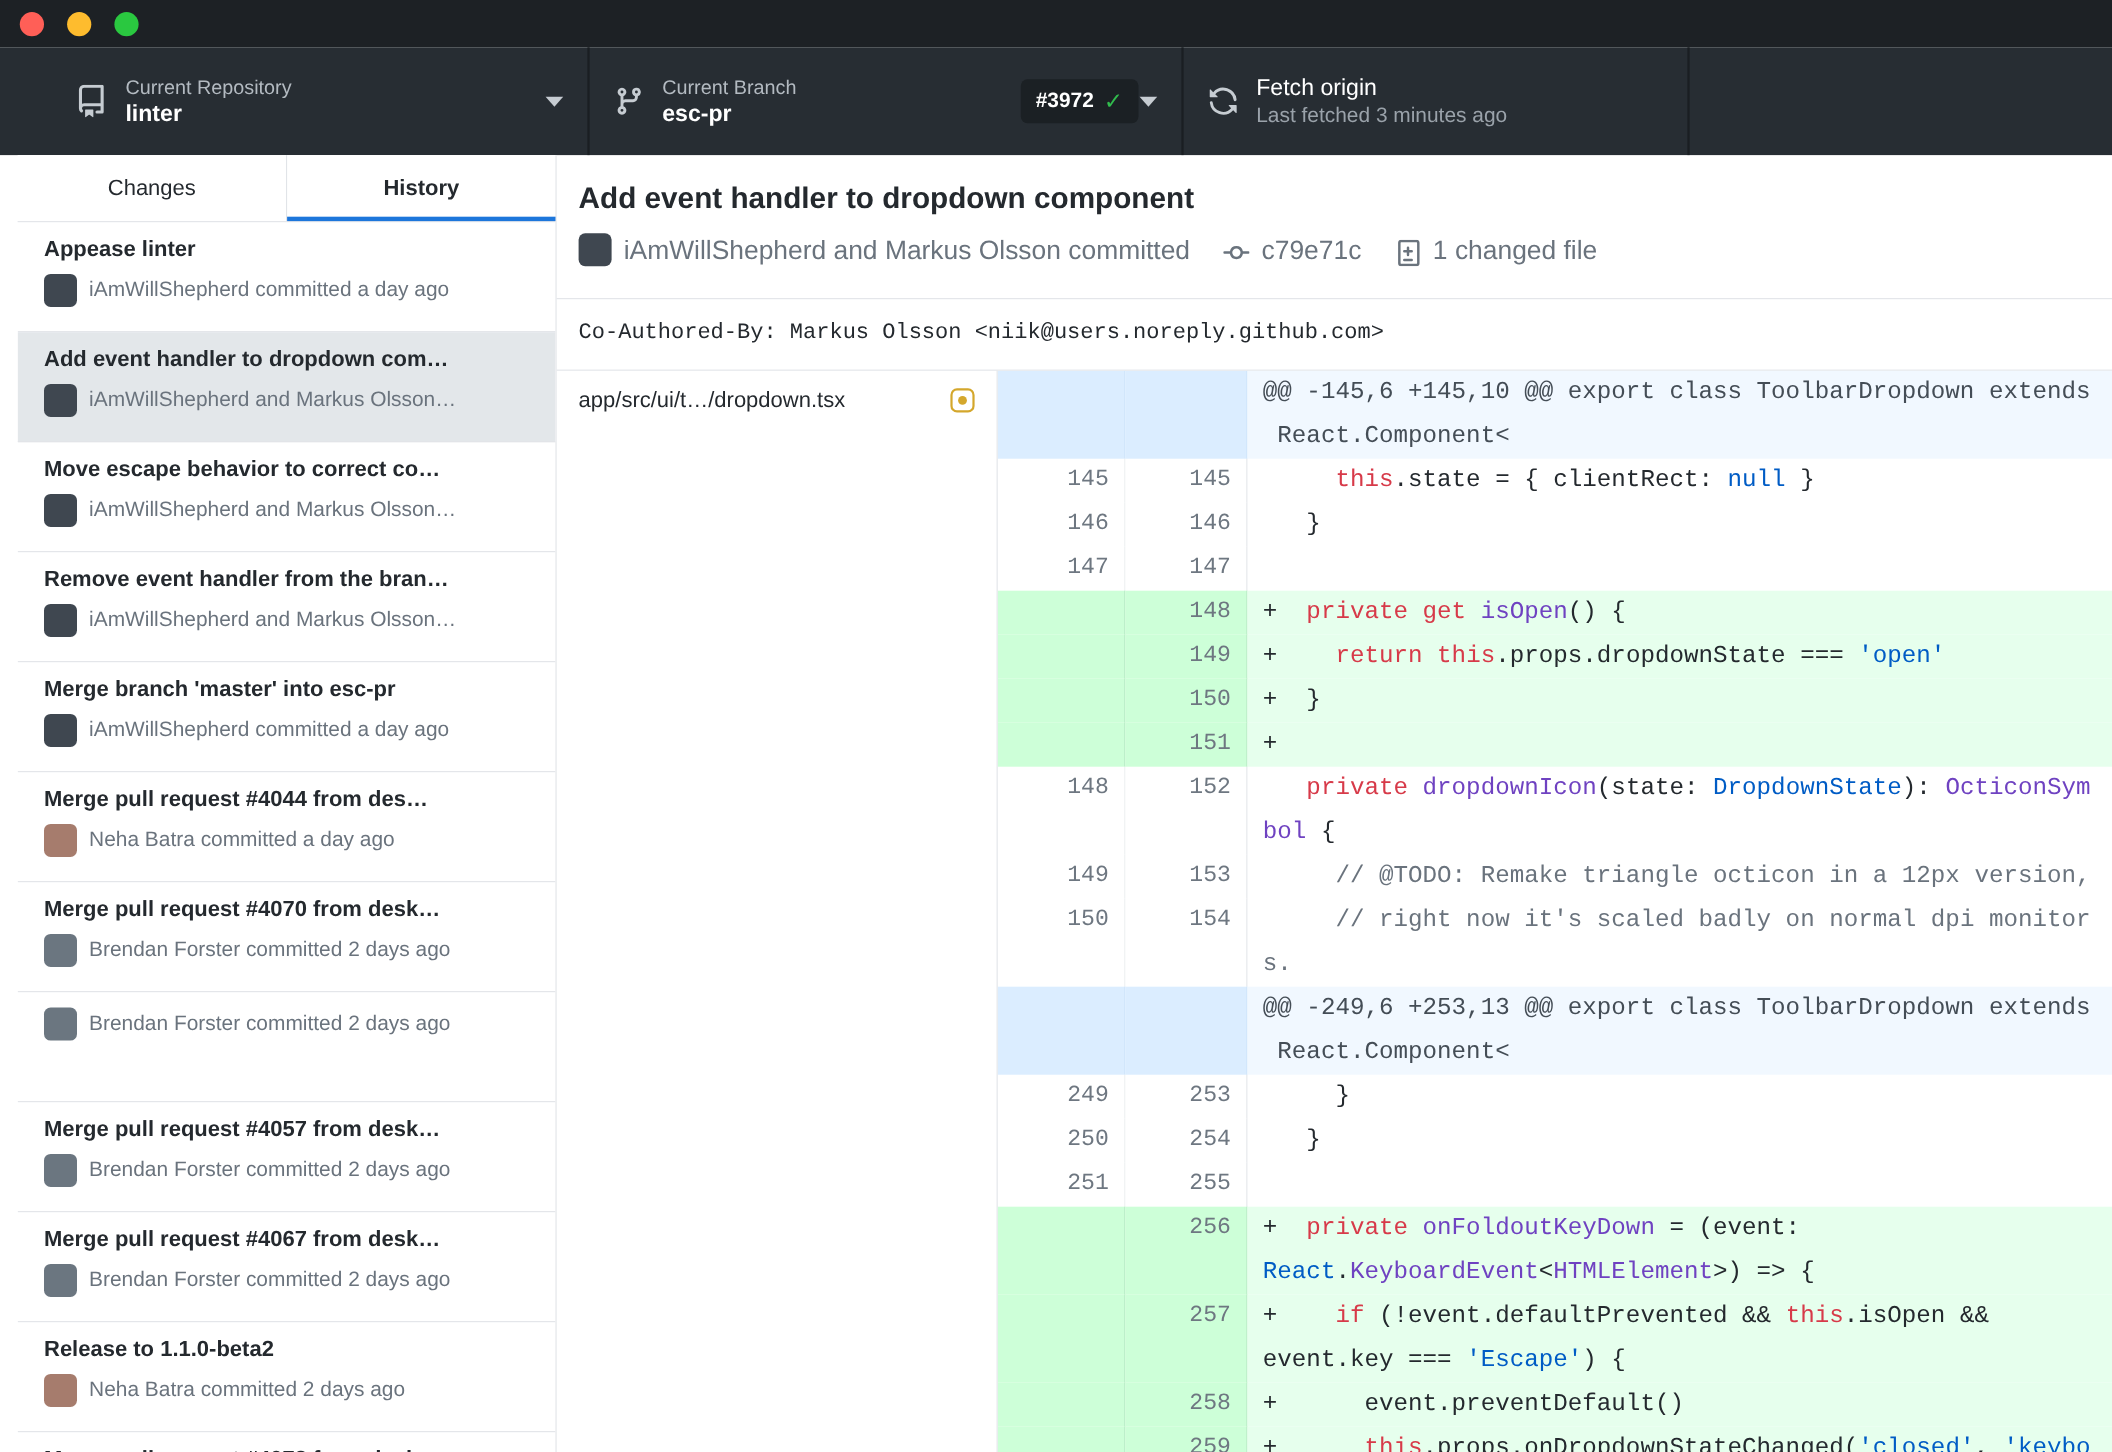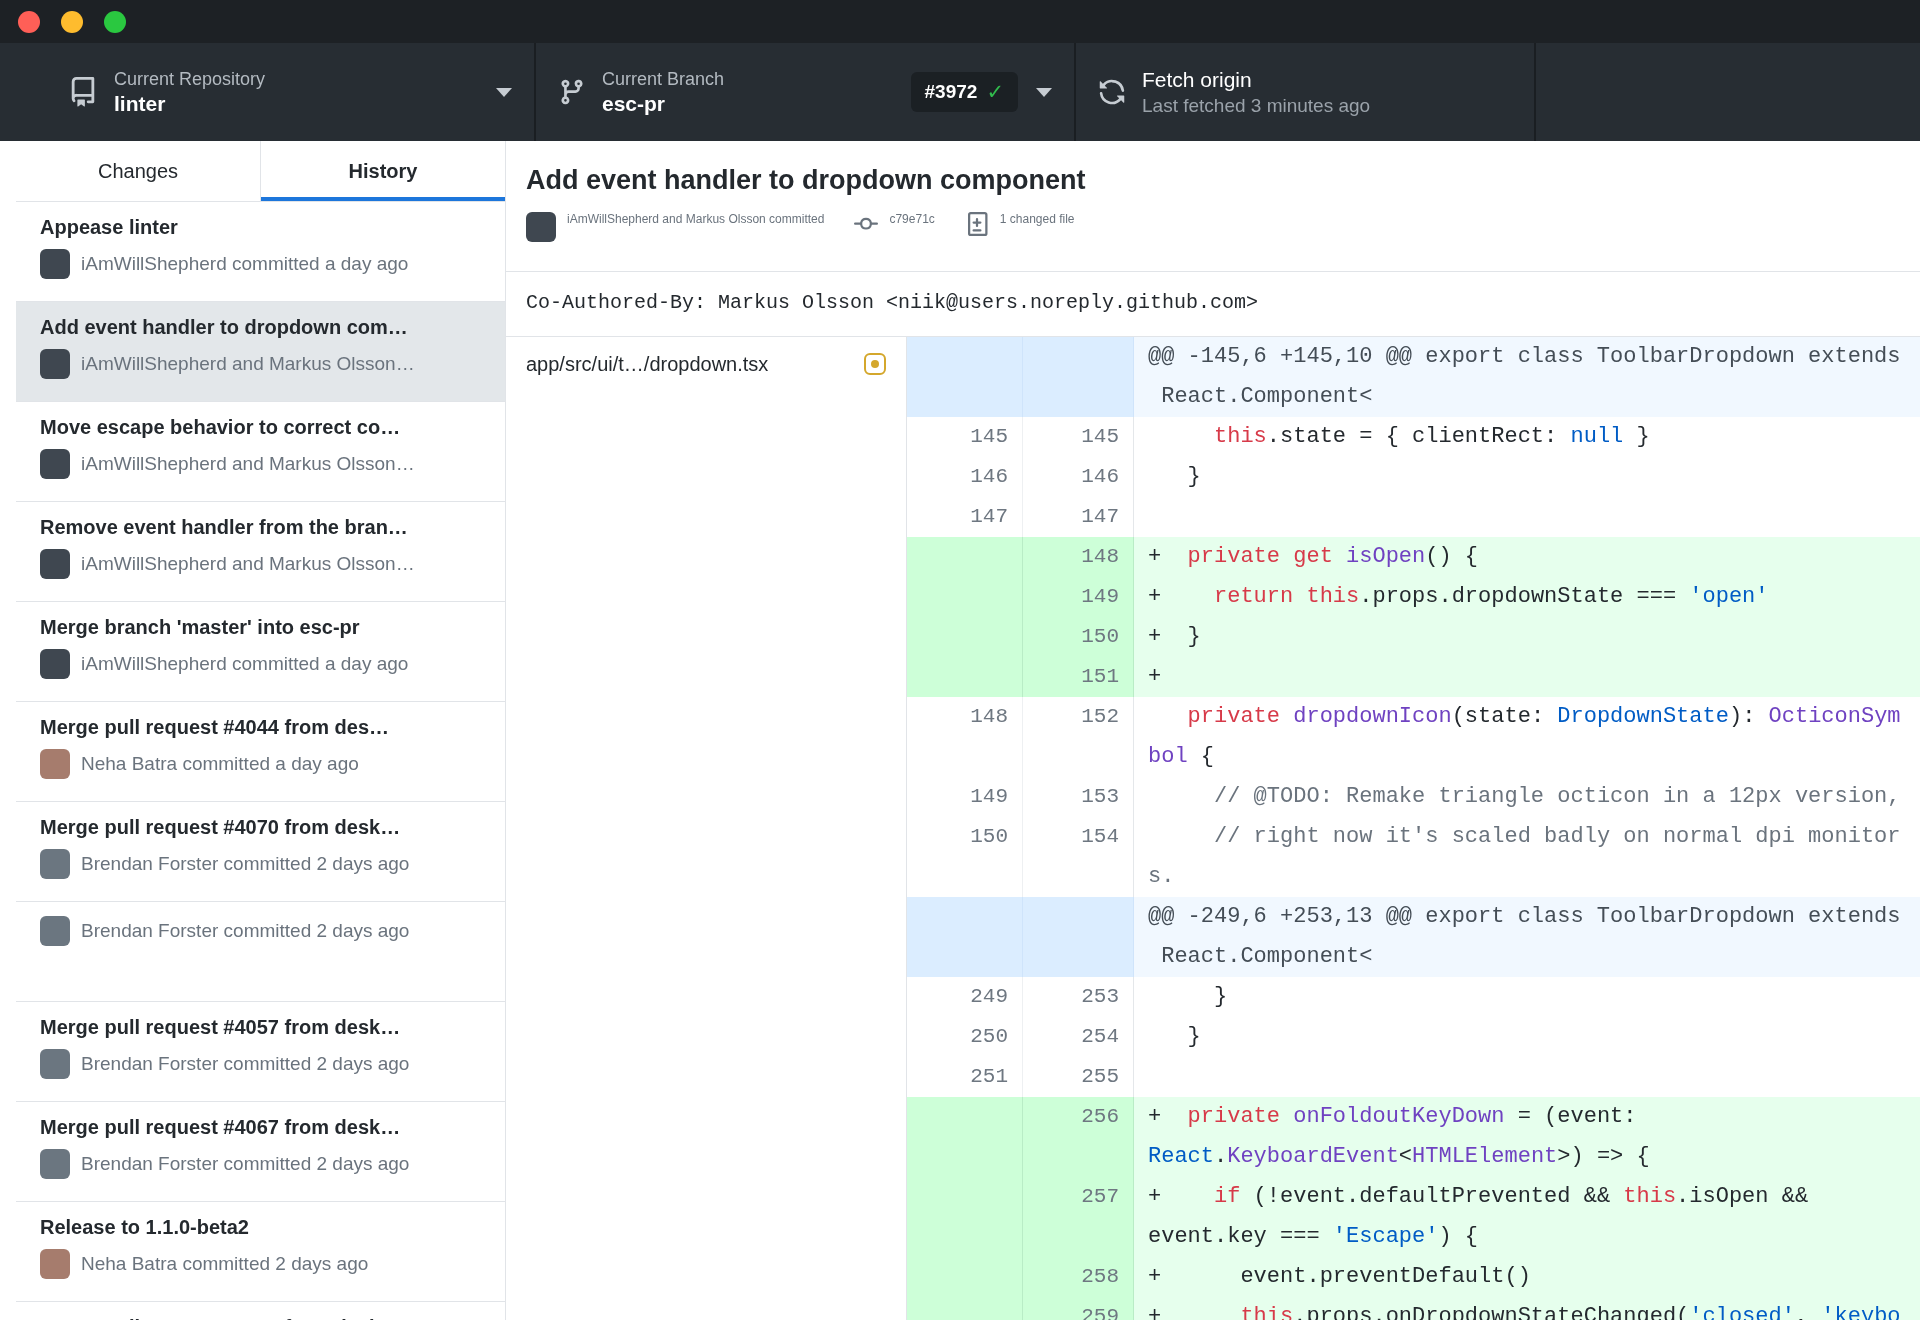--- a/index.html
+++ b/index.html
@@ -16,21 +16,21 @@
   .tb-section { display:flex; align-items:center; padding:0 22px; border-right:2px solid #1a1e22; cursor:default; }
   .tb-repo { width:490px; } .tb-branch { width:540px; } .tb-fetch { width:460px; }
   .tb-rest { flex:1; }
   .tb-icon { flex-shrink:0; margin-right:16px; display:flex; align-items:center; }
   .tb-icon svg { fill:#c6ccd2; }
   .tb-text { display:flex; flex-direction:column; gap:3px; min-width:0; }
   .tb-label { color:#b3bac1; font-size:18px; line-height:20px; }
   .tb-value { color:#fff; font-size:21px; font-weight:700; line-height:24px; }
   .chev { width:0; height:0; border-left:8px solid transparent; border-right:8px solid transparent;
           border-top:9px solid #c6ccd2; margin-left:auto; }
-  .branch-right { margin-left:auto; display:flex; align-items:center; gap:18px; }
+  .branch-right { margin-left:auto; display:flex; align-items:center; gap:1px; }
   .pr-badge { background:#1b2024; border-radius:6px; height:40px; padding:0 14px; display:flex;
               align-items:center; gap:9px; color:#fff; font-size:19px; font-weight:700; }
   .pr-check { color:#31bb4d; font-size:21px; font-weight:700; }
   .fetch-title { color:#fff; font-size:21px; font-weight:400; line-height:24px; }
   .fetch-sub { color:#9aa2aa; font-size:19px; line-height:22px; }
 
   
   .content { display:flex; height:1179px;padding-left:16px; }
   .sidebar { width:490px; flex-shrink:0; border-right:1px solid #e1e4e8; display:flex; flex-direction:column; background:#fff; }
   .main { flex:1; min-width:0; display:flex; flex-direction:column; }
@@ -51,21 +51,21 @@
               text-overflow:ellipsis; margin-bottom:10px; }
   .ci-byline { display:flex; align-items:center; gap:11px; }
   .avatar { width:30px; height:30px; border-radius:6px; flex-shrink:0;
             background:#6b7680; background-image:radial-gradient(circle at 50% 38%, rgba(255,255,255,.35) 0 26%, rgba(0,0,0,.18) 72%); }
   .ci-byline-text { font-size:19px; color:#6a737d; white-space:nowrap; overflow:hidden; text-overflow:ellipsis; }
 
   
   .commit-header { padding:24px 20px 0; height:131px; border-bottom:1px solid #e1e4e8; flex-shrink:0; }
   .commit-title { font-size:27px; font-weight:700; color:#24292e; margin-bottom:16px; white-space:nowrap;
                   overflow:hidden; text-overflow:ellipsis; }
-  .commit-meta { display:flex; align-items:flex-start; gap:11px; color:#6a737d; font-size:12px; }
+  .commit-meta { display:flex; align-items:flex-end; gap:11px; color:#6a737d; font-size:24px; }
   .meta-icon svg { fill:#6a737d; display:block; }
   .meta-gap { width:8px; }
   .commit-desc { height:65px; padding:19px 20px; border-bottom:1px solid #e1e4e8; flex-shrink:0;
                  font-family:"Liberation Mono","DejaVu Sans Mono",monospace; font-size:20px; color:#24292e;
                  white-space:nowrap; overflow:hidden; }
 
   
   .diff-wrap { flex:1; display:flex; min-height:0; }
   .file-panel { width:401px; flex-shrink:0; border-right:1px solid #e1e4e8; }
   .file-row { height:54px; display:flex; align-items:center; padding:0 20px; gap:2px; cursor:pointer; }

